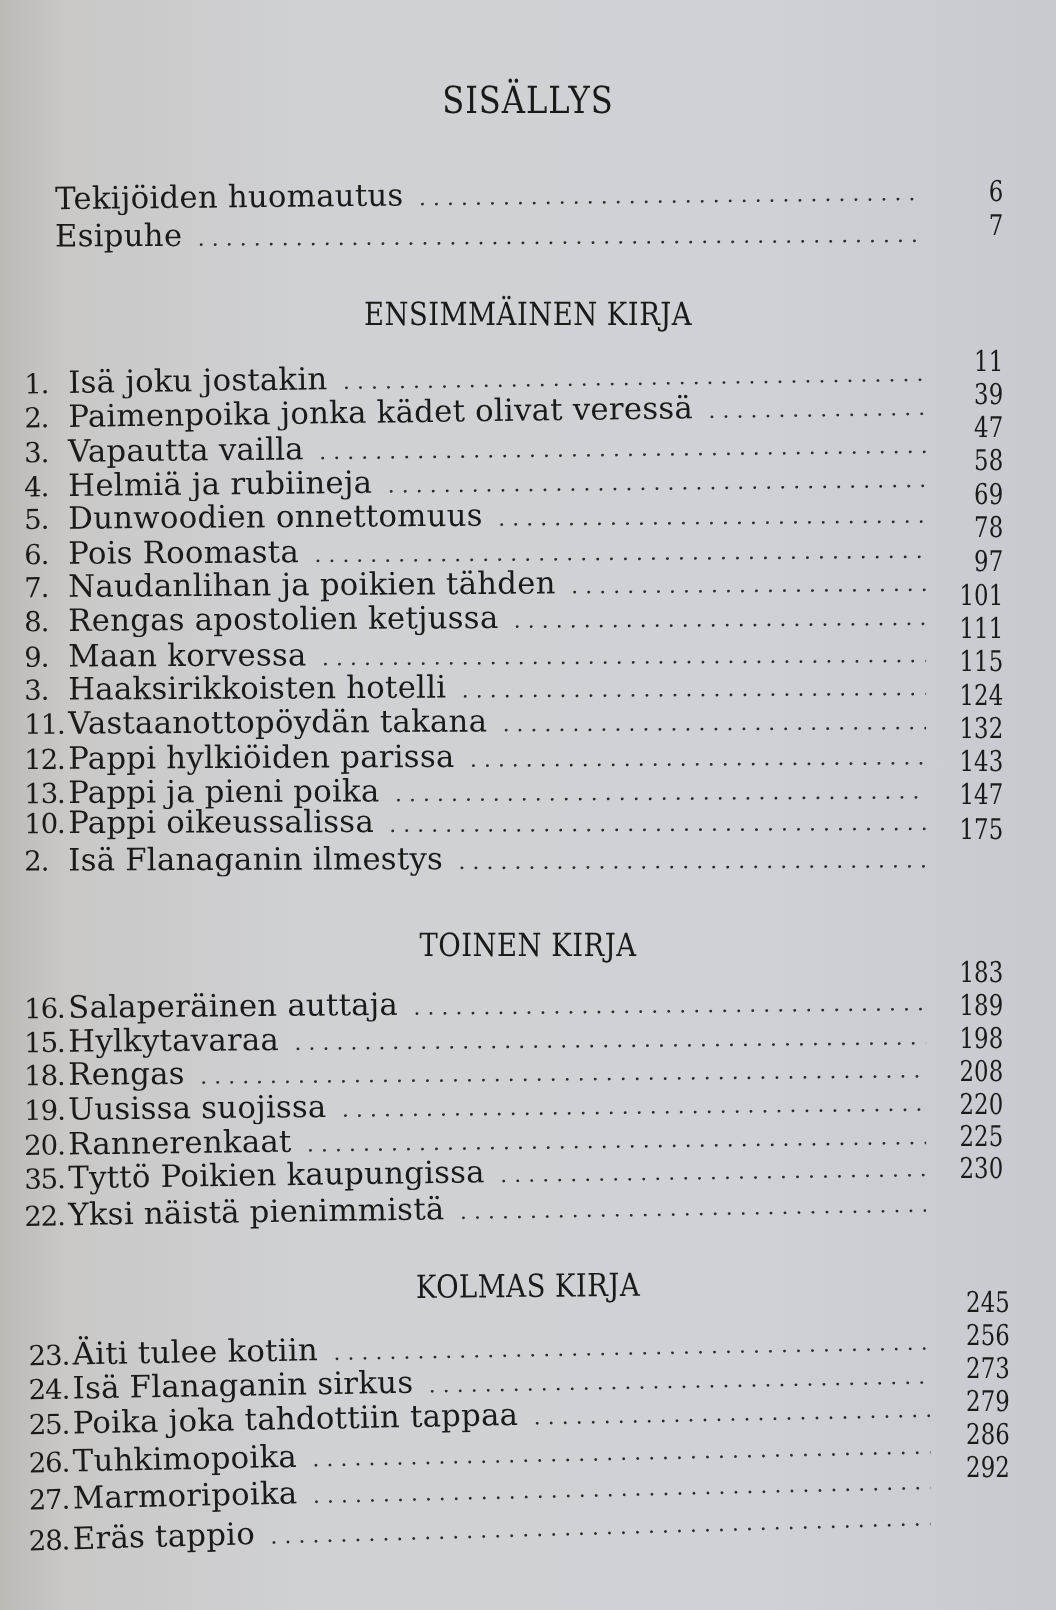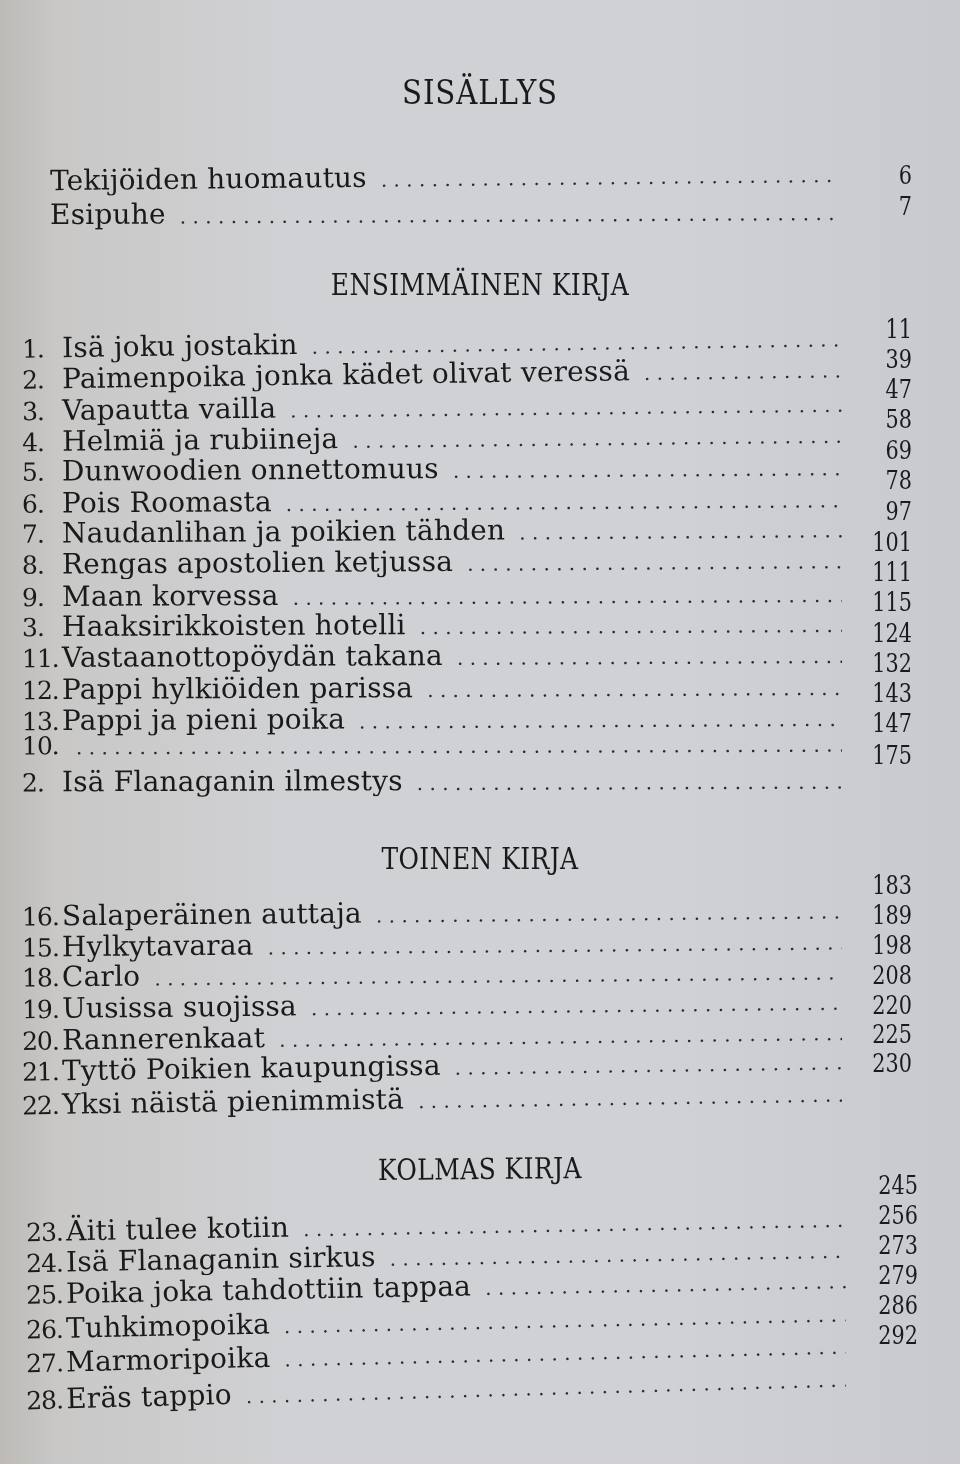--- a/index.html
+++ b/index.html
@@ -160,20 +160,21 @@
     <span class="label">Pappi hylkiöiden parissa</span>
     <span class="leader"></span>
   </div>
   <div class="entry" style="top:702px; transform:rotate(-0.3deg);">
     <span class="num">13.</span>
     <span class="label">Pappi ja pieni poika</span>
     <span class="leader"></span>
   </div>
   <div class="entry" style="top:730px; transform:rotate(-0.2deg);">
     <span class="num">10.</span>
+    <span class="label">Pappi oikeussalissa</span>
     <span class="leader"></span>
   </div>
   <div class="entry" style="top:764px; transform:rotate(-0.2deg);">
     <span class="num">2.</span>
     <span class="label">Isä Flanaganin ilmestys</span>
     <span class="leader"></span>
   </div>
 
   <div class="page-num" style="top:314px;">11</div>
   <div class="page-num" style="top:344px;">39</div>
@@ -198,35 +199,35 @@
     <span class="label">Salaperäinen auttaja</span>
     <span class="leader"></span>
   </div>
   <div class="entry" style="top:927px; transform:rotate(-0.5deg);">
     <span class="num">15.</span>
     <span class="label">Hylkytavaraa</span>
     <span class="leader"></span>
   </div>
   <div class="entry" style="top:957px; transform:rotate(-0.5deg);">
     <span class="num">18.</span>
-    <span class="label">Carlo</span>
+    <span class="label">Rengas</span>
     <span class="leader"></span>
   </div>
   <div class="entry" style="top:988px; transform:rotate(-0.6deg);">
     <span class="num">19.</span>
     <span class="label">Uusissa suojissa</span>
     <span class="leader"></span>
   </div>
   <div class="entry" style="top:1019px; transform:rotate(-0.7deg);">
     <span class="num">20.</span>
     <span class="label">Rannerenkaat</span>
     <span class="leader"></span>
   </div>
   <div class="entry" style="top:1049px; transform:rotate(-0.8deg);">
-    <span class="num">21.</span>
+    <span class="num">35.</span>
     <span class="label">Tyttö Poikien kaupungissa</span>
     <span class="leader"></span>
   </div>
   <div class="entry" style="top:1082px; transform:rotate(-0.9deg);">
     <span class="num">22.</span>
     <span class="label">Yksi näistä pienimmistä</span>
     <span class="leader"></span>
   </div>
 
   <div class="page-num" style="top:870px;">183</div>

